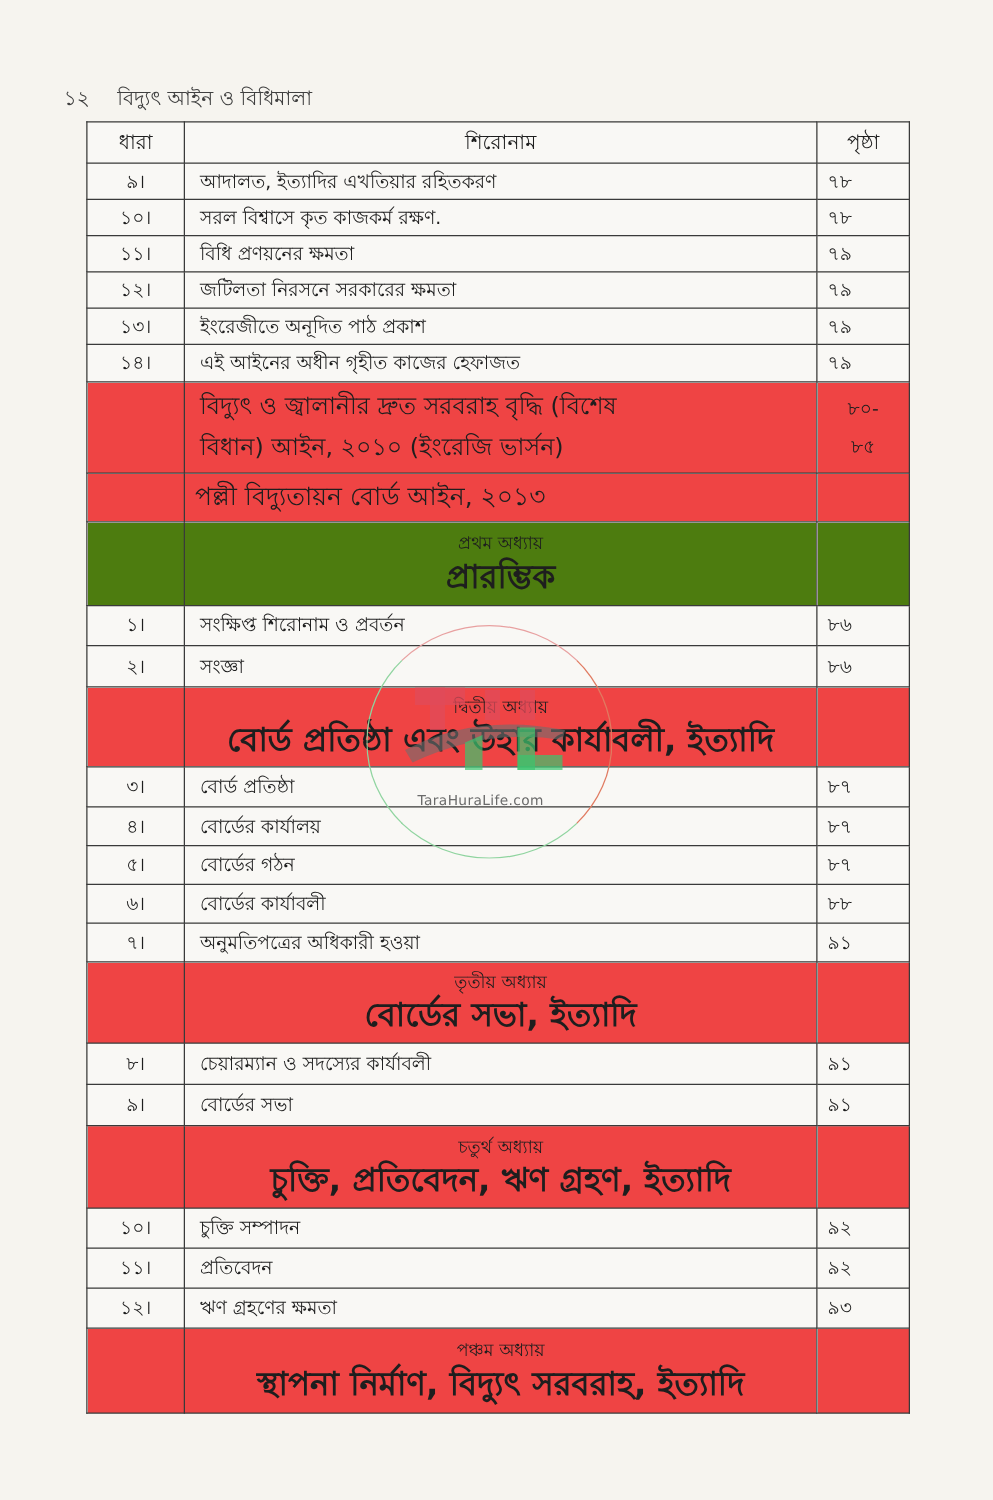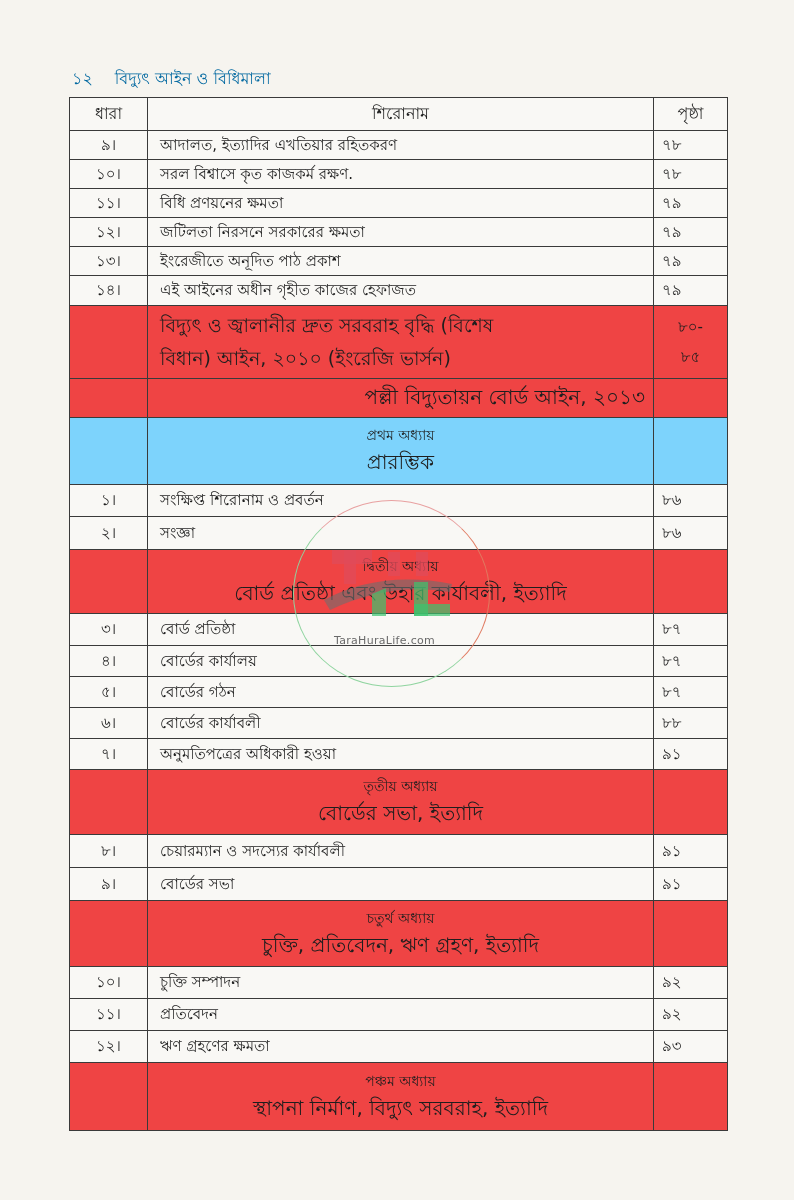--- a/index.html
+++ b/index.html
@@ -10,26 +10,26 @@
     width: 794px;
     height: 1200px;
     background: #f6f4ef;
     position: relative;
     overflow: hidden;
     font-family: "DejaVu Sans", sans-serif;
     color: #1e1e1e;
   }
   .page-header {
     position: absolute;
-    left: 72px;
+    left: 51px;
     top: 66px;
     font-size: 16px;
     display: flex;
     gap: 22px;
-    color: #0369a1;
+    color: #404040;
   }
   table.toc {
     position: absolute;
     left: 69px;
     top: 97px;
     width: 658px;
     border-collapse: collapse;
     table-layout: fixed;
   }
   table.toc td, table.toc th {
@@ -52,37 +52,37 @@
     background: #f9f8f5;
     font-size: 15px;
   }
   tr.item td.num { text-align: center; }
   tr.item td.page { text-align: left; }
   tr.item td.title { padding-left: 12px; }
   tr.gray td {
     background: #ef4444;
   }
   tr.light td {
-    background: #7dd3fc;
+    background: #4d7c0f;
   }
   .ch-small {
     display: block;
     text-align: center;
     font-size: 14px;
     line-height: 22px;
   }
   .ch-big {
     display: block;
     text-align: center;
-    font-size: 20px;
+    font-size: 26px;
     line-height: 32px;
-    font-weight: normal;
+    font-weight: bold;
   }
   .act-title {
-    text-align: right;
+    text-align: left;
     font-size: 20px;
     font-weight: bold;
   }
   .special {
     font-size: 19px;
     font-weight: bold;
     line-height: 33px;
     padding-left: 12px !important;
   }
   .special-pages {

